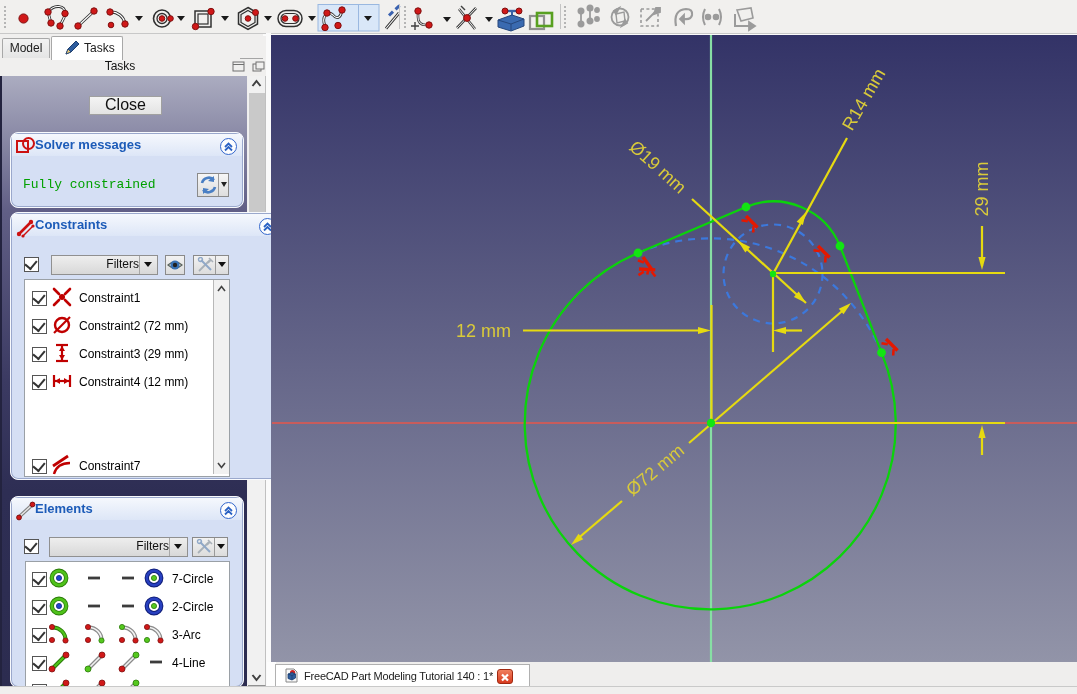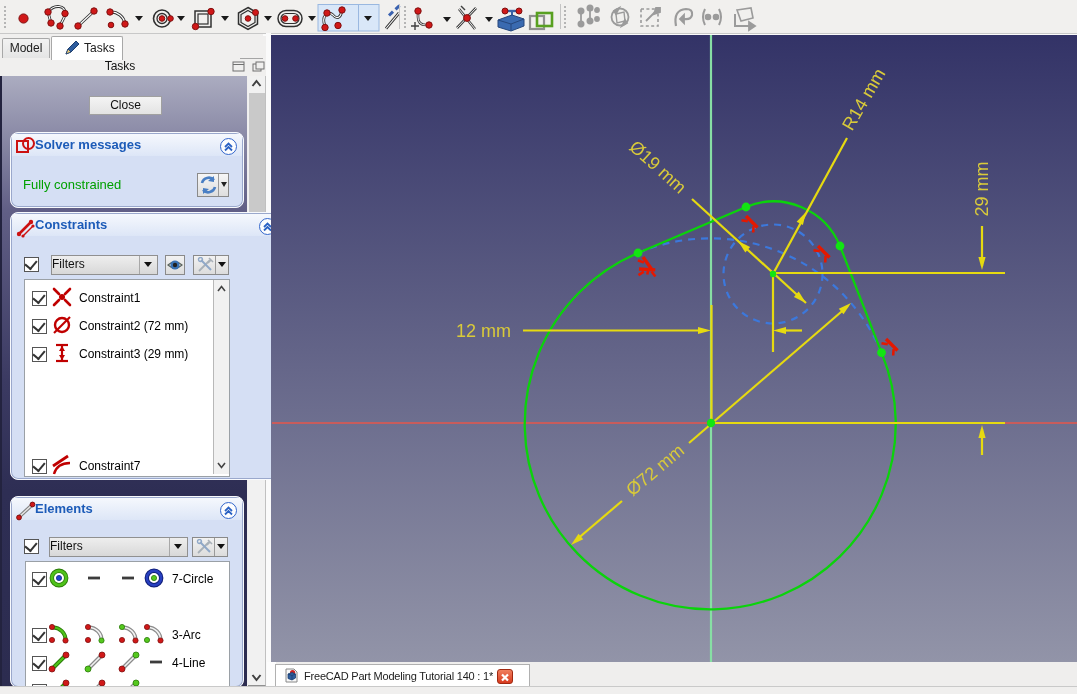--- a/index.html
+++ b/index.html
@@ -13,35 +13,35 @@
             border:1px solid #a8a8a8;border-bottom:none;border-radius:2px 2px 0 0;line-height:19px;}
   #tabTasks{left:51px;top:2px;width:70px;height:23px;z-index:3;background:#ffffff;
             border:1px solid #a8a8a8;border-bottom:none;border-radius:2px 2px 0 0;line-height:22px;}
   #paneltitle{left:0;top:58px;width:240px;height:18px;background:#f0efee;font-size:12px;color:#111;
               text-align:center;line-height:17px;border-bottom:1px solid #cccccc;}
   #panelbg{left:0;top:76px;width:247px;height:610px;
            background:linear-gradient(#abacc0 0%,#615f86 22%,#3b3a62 50%,#2e2e54 68%,#2c2c50 100%);}
   #pscroll{left:248px;top:76px;width:18px;height:610px;background:#f1f1f1;border-right:1px solid #c0c0c0;border-bottom:1px solid #909090;box-sizing:border-box;}
   #vscrollthumb{left:249px;top:93px;width:16px;height:253px;background:#c9c9c9;}
   #closebtn{left:89px;top:96px;width:71px;height:17px;background:linear-gradient(#f4f4f4,#e3e3e3);
-            border:1px solid #a0a0a0;font-size:12px;text-align:center;line-height:16px;color:#111;}
+            border:1px solid #a0a0a0;font-size:16px;text-align:center;line-height:16px;color:#111;}
   .taskbox{position:absolute;left:10px;width:232px;background:#d5dff4;
            border:1px solid #f8fafd;border-radius:8px;box-shadow:0 0 0 1px #9aa8cc inset;}
   .boxhdr{position:absolute;left:1px;top:1px;right:1px;height:22px;border-radius:2px 2px 0 0;
           background:linear-gradient(#f5f8fd,#dde6f7);}
   .boxtitle{position:absolute;left:24px;top:4px;font-size:13px;font-weight:bold;color:#1c5bb8;}
   .chev{position:absolute;right:6px;top:5px;width:15px;height:15px;border-radius:50%;
         background:#fdfdfe;border:1px solid #3366cc;}
   #solverbox{top:132px;height:74px;}
   #constraintbox{top:212px;height:266px;padding-left:39px;}
   #elementbox{top:496px;height:190px;}
-  #fully{position:absolute;left:12px;top:44px;font-size:13px;color:#00a000;}
+  #fully{position:absolute;left:12px;top:44px;font-size:13px;color:#00a000;font-family:Liberation Mono, monospace;}
   .combo{position:absolute;height:18px;background:linear-gradient(#eeeeee,#d8d8d8);
          border:1px solid #909090;font-size:12px;color:#111;}
-  .combo .lbl{position:absolute;left:0;right:18px;top:0;bottom:0;text-align:left;line-height:17px;}
+  .combo .lbl{position:absolute;left:0;right:18px;top:0;bottom:0;text-align:right;line-height:17px;}
   .combo .arr{position:absolute;right:0;top:0;width:17px;bottom:0;border-left:1px solid #a8a8a8;}
   .combo .arr:after{content:"";position:absolute;left:3.5px;top:6px;border:4.5px solid transparent;border-top:5.5px solid #111;}
   .cb{position:absolute;width:13px;height:13px;background:#fff;border:1px solid #555;}
   .cb:after{content:"";position:absolute;left:2px;top:0px;width:6px;height:9px;
             border:solid #333;border-width:0 2px 2px 0;transform:rotate(40deg);}
   .listbox{position:absolute;background:#ffffff;border:1px solid #9aa0a6;}
   .lrow{position:absolute;left:0;width:100%;height:28px;}
   .lrow .cb{left:7px;top:7px;}
   .ltext{position:absolute;font-size:12px;color:#000;top:7px;}
   #statusbar{left:0;top:686px;width:1077px;height:8px;background:#f0efee;border-top:1px solid #c9c9c9;box-sizing:border-box;}
@@ -318,20 +318,33 @@
           <g stroke="#c00000" stroke-width="2.2">
 <line x1="11" y1="4" x2="11" y2="18"></line>
             <line x1="5" y1="3" x2="17" y2="3"></line>
             <line x1="5" y1="19" x2="17" y2="19"></line>
           </g>
 <path d="M11,4 L8,9 L14,9 Z" fill="#c00000"></path>
           <path d="M11,18 L8,13 L14,13 Z" fill="#c00000"></path>
         </svg>
 <span class="ltext" style="left:54px;">Constraint3 (29 mm)</span>
 </div>
+<div class="lrow" style="top:88px;">
+<div class="cb"></div>
+<svg width="22" height="22" viewBox="0 0 22 22" style="position:absolute;left:26px;top:2px;">
+          <g stroke="#c00000" stroke-width="2.2">
+<line x1="4" y1="11" x2="18" y2="11"></line>
+            <line x1="3" y1="5" x2="3" y2="17"></line>
+            <line x1="19" y1="5" x2="19" y2="17"></line>
+          </g>
+<path d="M4,11 L9,8 L9,14 Z" fill="#c00000"></path>
+          <path d="M18,11 L13,8 L13,14 Z" fill="#c00000"></path>
+        </svg>
+<span class="ltext" style="left:54px;">Constraint4 (12 mm)</span>
+</div>
 <div class="lrow" style="top:172px;">
 <div class="cb"></div>
 <svg width="22" height="22" viewBox="0 0 22 22" style="position:absolute;left:26px;top:2px;">
           <line x1="2" y1="12" x2="17" y2="2" stroke="#c00000" stroke-width="2.8"></line>
 <path d="M3,20 Q6,9 19,9" fill="none" stroke="#c00000" stroke-width="2.4"></path>
         </svg>
 <span class="ltext" style="left:54px;">Constraint7</span>
 </div>
 <div style="position:absolute;right:0;top:0;width:15px;height:194px;background:#f1f1f1;border-left:1px solid #b8b8b8;">
 <svg width="15" height="194" viewBox="0 0 15 194">
@@ -382,20 +395,40 @@
         <svg width="22" height="22" viewBox="0 0 22 22" style="position:absolute;left:92px;top:2px;">
           <line x1="4" y1="11" x2="16" y2="11" stroke="#3c3c3c" stroke-width="2.8"></line>
         </svg>
         <svg width="22" height="22" viewBox="0 0 22 22" style="position:absolute;left:117px;top:2px;">
           <circle cx="11" cy="11" r="7.2" fill="none" stroke="#101e78" stroke-width="4.4"></circle>
 <circle cx="11" cy="11" r="7.2" fill="none" stroke="#2840c0" stroke-width="2.4"></circle>
 <circle cx="11" cy="11" r="2.6" fill="#55c81e" stroke="#2a7a08" stroke-width="0.8"></circle>
         </svg>
 <span class="ltext" style="left:146px;">7-Circle</span>
 </div>
+<div class="lrow" style="top:31px;">
+<div class="cb" style="left:6px;"></div>
+<svg width="22" height="22" viewBox="0 0 22 22" style="position:absolute;left:22px;top:2px;">
+          <circle cx="11" cy="11" r="7.2" fill="none" stroke="#2a7a08" stroke-width="4.4"></circle>
+<circle cx="11" cy="11" r="7.2" fill="none" stroke="#4fc21a" stroke-width="2.8"></circle>
+<circle cx="11" cy="11" r="2.6" fill="#2244cc" stroke="#112a88" stroke-width="0.8"></circle>
+        </svg>
+        <svg width="22" height="22" viewBox="0 0 22 22" style="position:absolute;left:58px;top:2px;">
+          <line x1="4" y1="11" x2="16" y2="11" stroke="#3c3c3c" stroke-width="2.8"></line>
+        </svg>
+        <svg width="22" height="22" viewBox="0 0 22 22" style="position:absolute;left:92px;top:2px;">
+          <line x1="4" y1="11" x2="16" y2="11" stroke="#3c3c3c" stroke-width="2.8"></line>
+        </svg>
+        <svg width="22" height="22" viewBox="0 0 22 22" style="position:absolute;left:117px;top:2px;">
+          <circle cx="11" cy="11" r="7.2" fill="none" stroke="#101e78" stroke-width="4.4"></circle>
+<circle cx="11" cy="11" r="7.2" fill="none" stroke="#2840c0" stroke-width="2.4"></circle>
+<circle cx="11" cy="11" r="2.6" fill="#55c81e" stroke="#2a7a08" stroke-width="0.8"></circle>
+        </svg>
+<span class="ltext" style="left:146px;">2-Circle</span>
+</div>
 <div class="lrow" style="top:59px;">
 <div class="cb" style="left:6px;"></div>
 <svg width="22" height="22" viewBox="0 0 22 22" style="position:absolute;left:22px;top:2px;">
           <path d="M4.5,4.5 A12.5,12.5 0 0 1 17.5,17.5" fill="none" stroke="#2a7a08" stroke-width="4"></path>
           <path d="M4.5,4.5 A12.5,12.5 0 0 1 17.5,17.5" fill="none" stroke="#4fc21a" stroke-width="2.2"></path>
           <circle cx="4" cy="4" r="2.6" fill="#d01818" stroke="#801010" stroke-width="0.8"></circle>
           <circle cx="17.5" cy="17.5" r="2.6" fill="#d01818" stroke="#801010" stroke-width="0.8"></circle>
           <circle cx="4" cy="17" r="2.6" fill="#d01818" stroke="#801010" stroke-width="0.8"></circle>
         </svg>
         <svg width="22" height="22" viewBox="0 0 22 22" style="position:absolute;left:58px;top:2px;">

